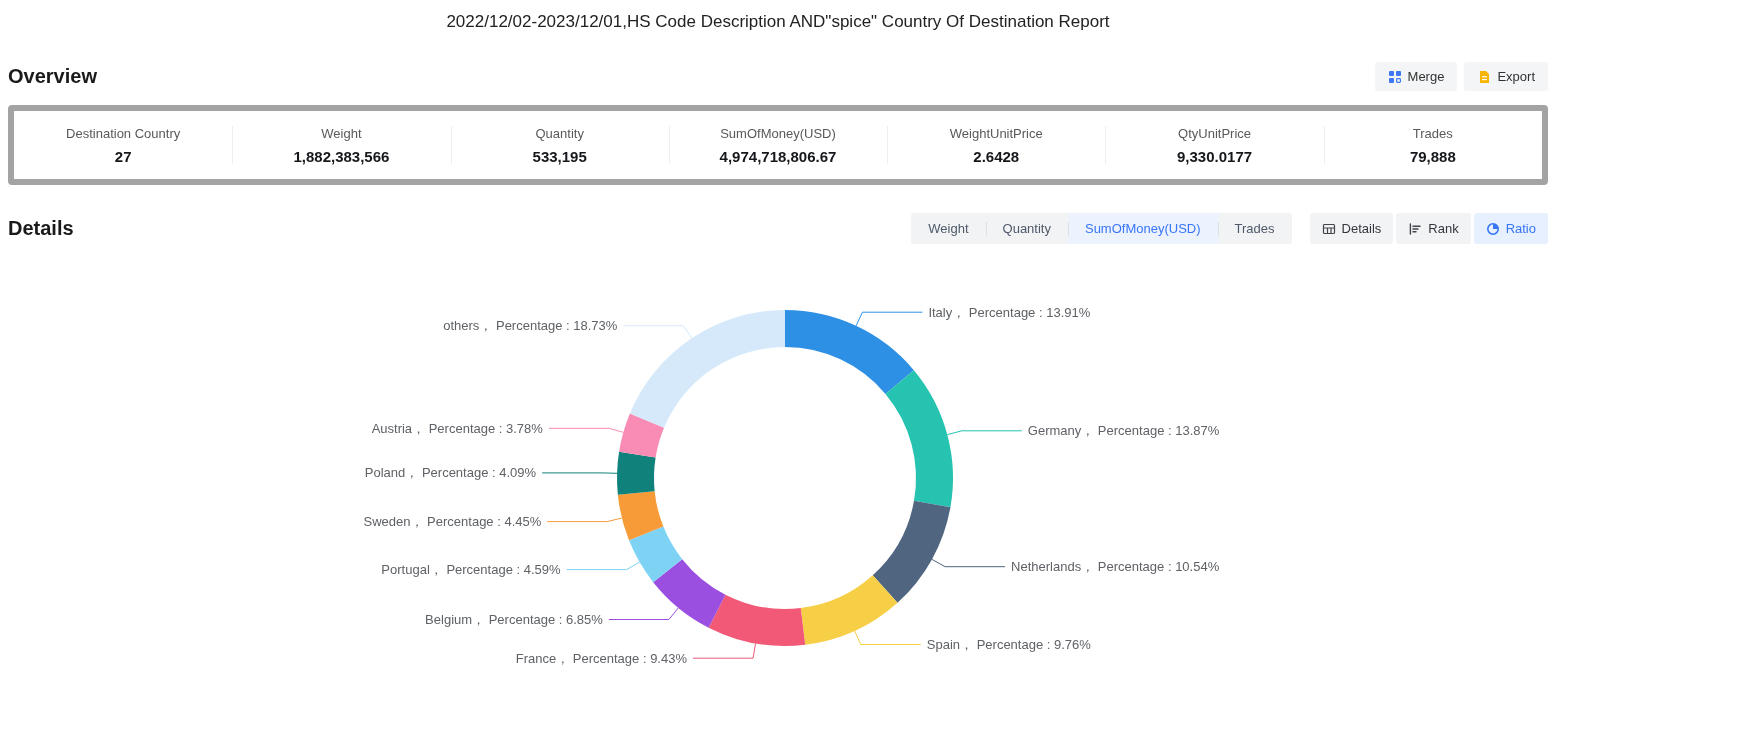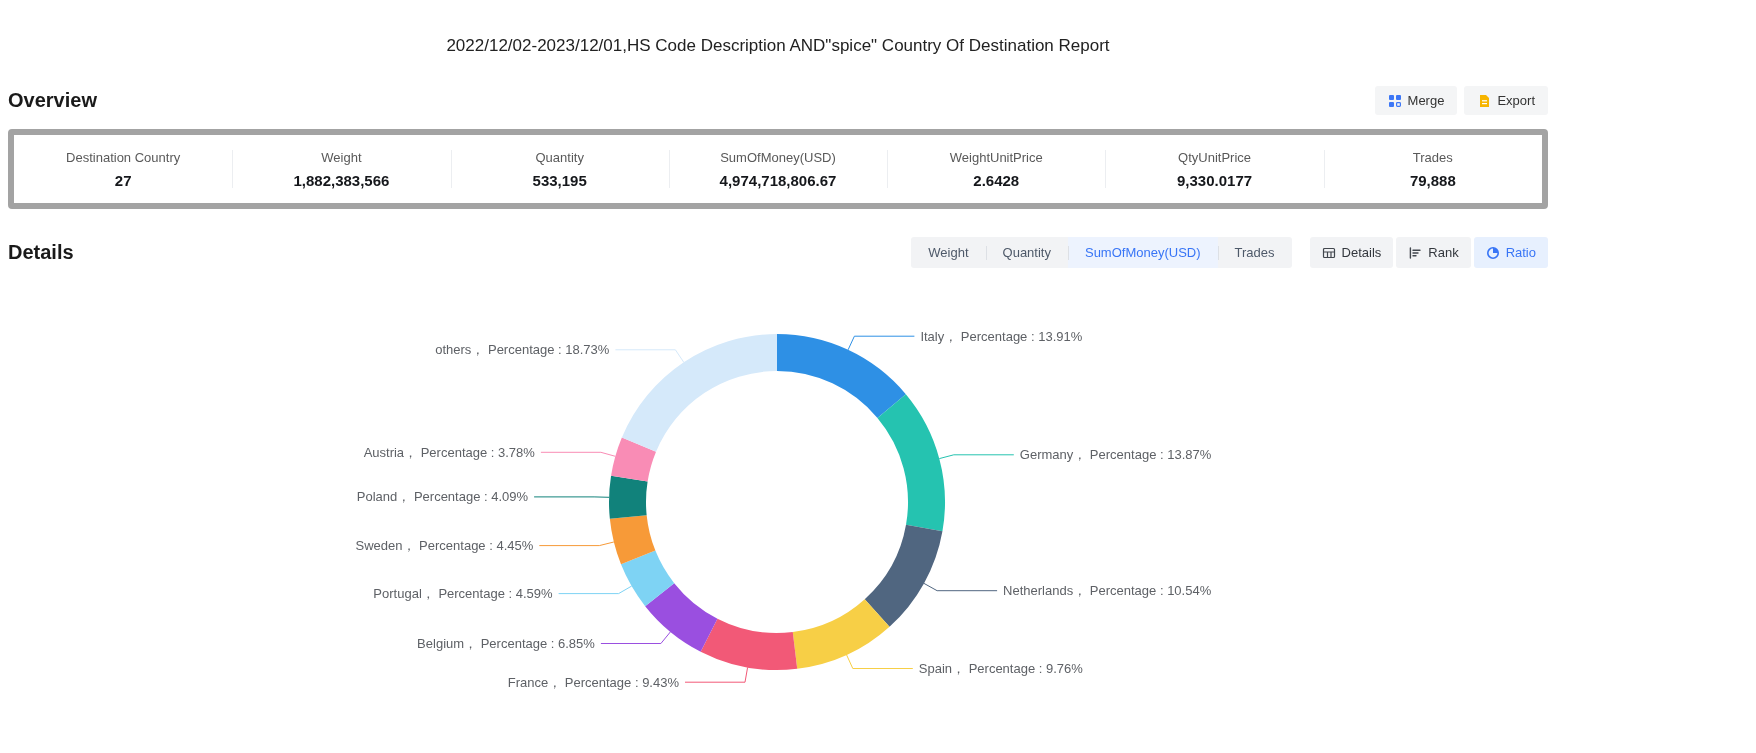--- a/index.html
+++ b/index.html
@@ -3,21 +3,21 @@
 <meta charset="utf-8">
 <style>
   html,body{margin:0;padding:0;background:#fff;}
   body{
     width:1756px;height:753px;overflow:hidden;
     font-family:"Liberation Sans",sans-serif;color:#262626;
     -webkit-font-smoothing:antialiased;
   }
   .page{width:1556px;position:relative;}
   .title{
-    text-align:center;padding-top:36px;font-size:17px;font-weight:500;color:#222;
+    text-align:center;padding-top:12px;font-size:17px;font-weight:500;color:#222;
   }
   .section-row{
     display:flex;justify-content:space-between;align-items:center;padding:0 8px;
   }
   .overview-row{margin-top:30px;}
   .details-row{margin-top:28px;gap:36px;}
   .heading{font-size:20px;font-weight:700;color:#1a1a1a;}
   .actions{display:flex;gap:7px;}
   .btn{
     display:inline-flex;align-items:center;gap:6px;
@@ -50,21 +50,21 @@
     width:1px;height:14px;background:#dde0e5;
   }
   .seg-item.active{color:#3875f6;background:#edf3fe;}
   .view-tabs{display:flex;gap:3px;}
   .view-btn{
     display:inline-flex;align-items:center;gap:6px;
     background:#f2f3f5;padding:8px 12px;font-size:13px;color:#33373d;
     border-radius:3px;cursor:pointer;white-space:nowrap;
   }
   .view-btn.active{background:#e7f0fe;color:#3875f6;}
-  .chart-wrap{position:relative;margin-top:10px;padding:0 0;}
+  .chart-wrap{position:relative;margin-top:10px;padding:0 8px;}
   .chart-wrap svg{display:block;}
   .pie-label{font-size:13px;fill:#5e6166;}
 </style>
 </head>
 <body>
 
 <div class="page">
 
   <div class="title">2022/12/02-2023/12/01,HS Code Description AND"spice" Country Of Destination Report</div>
 

